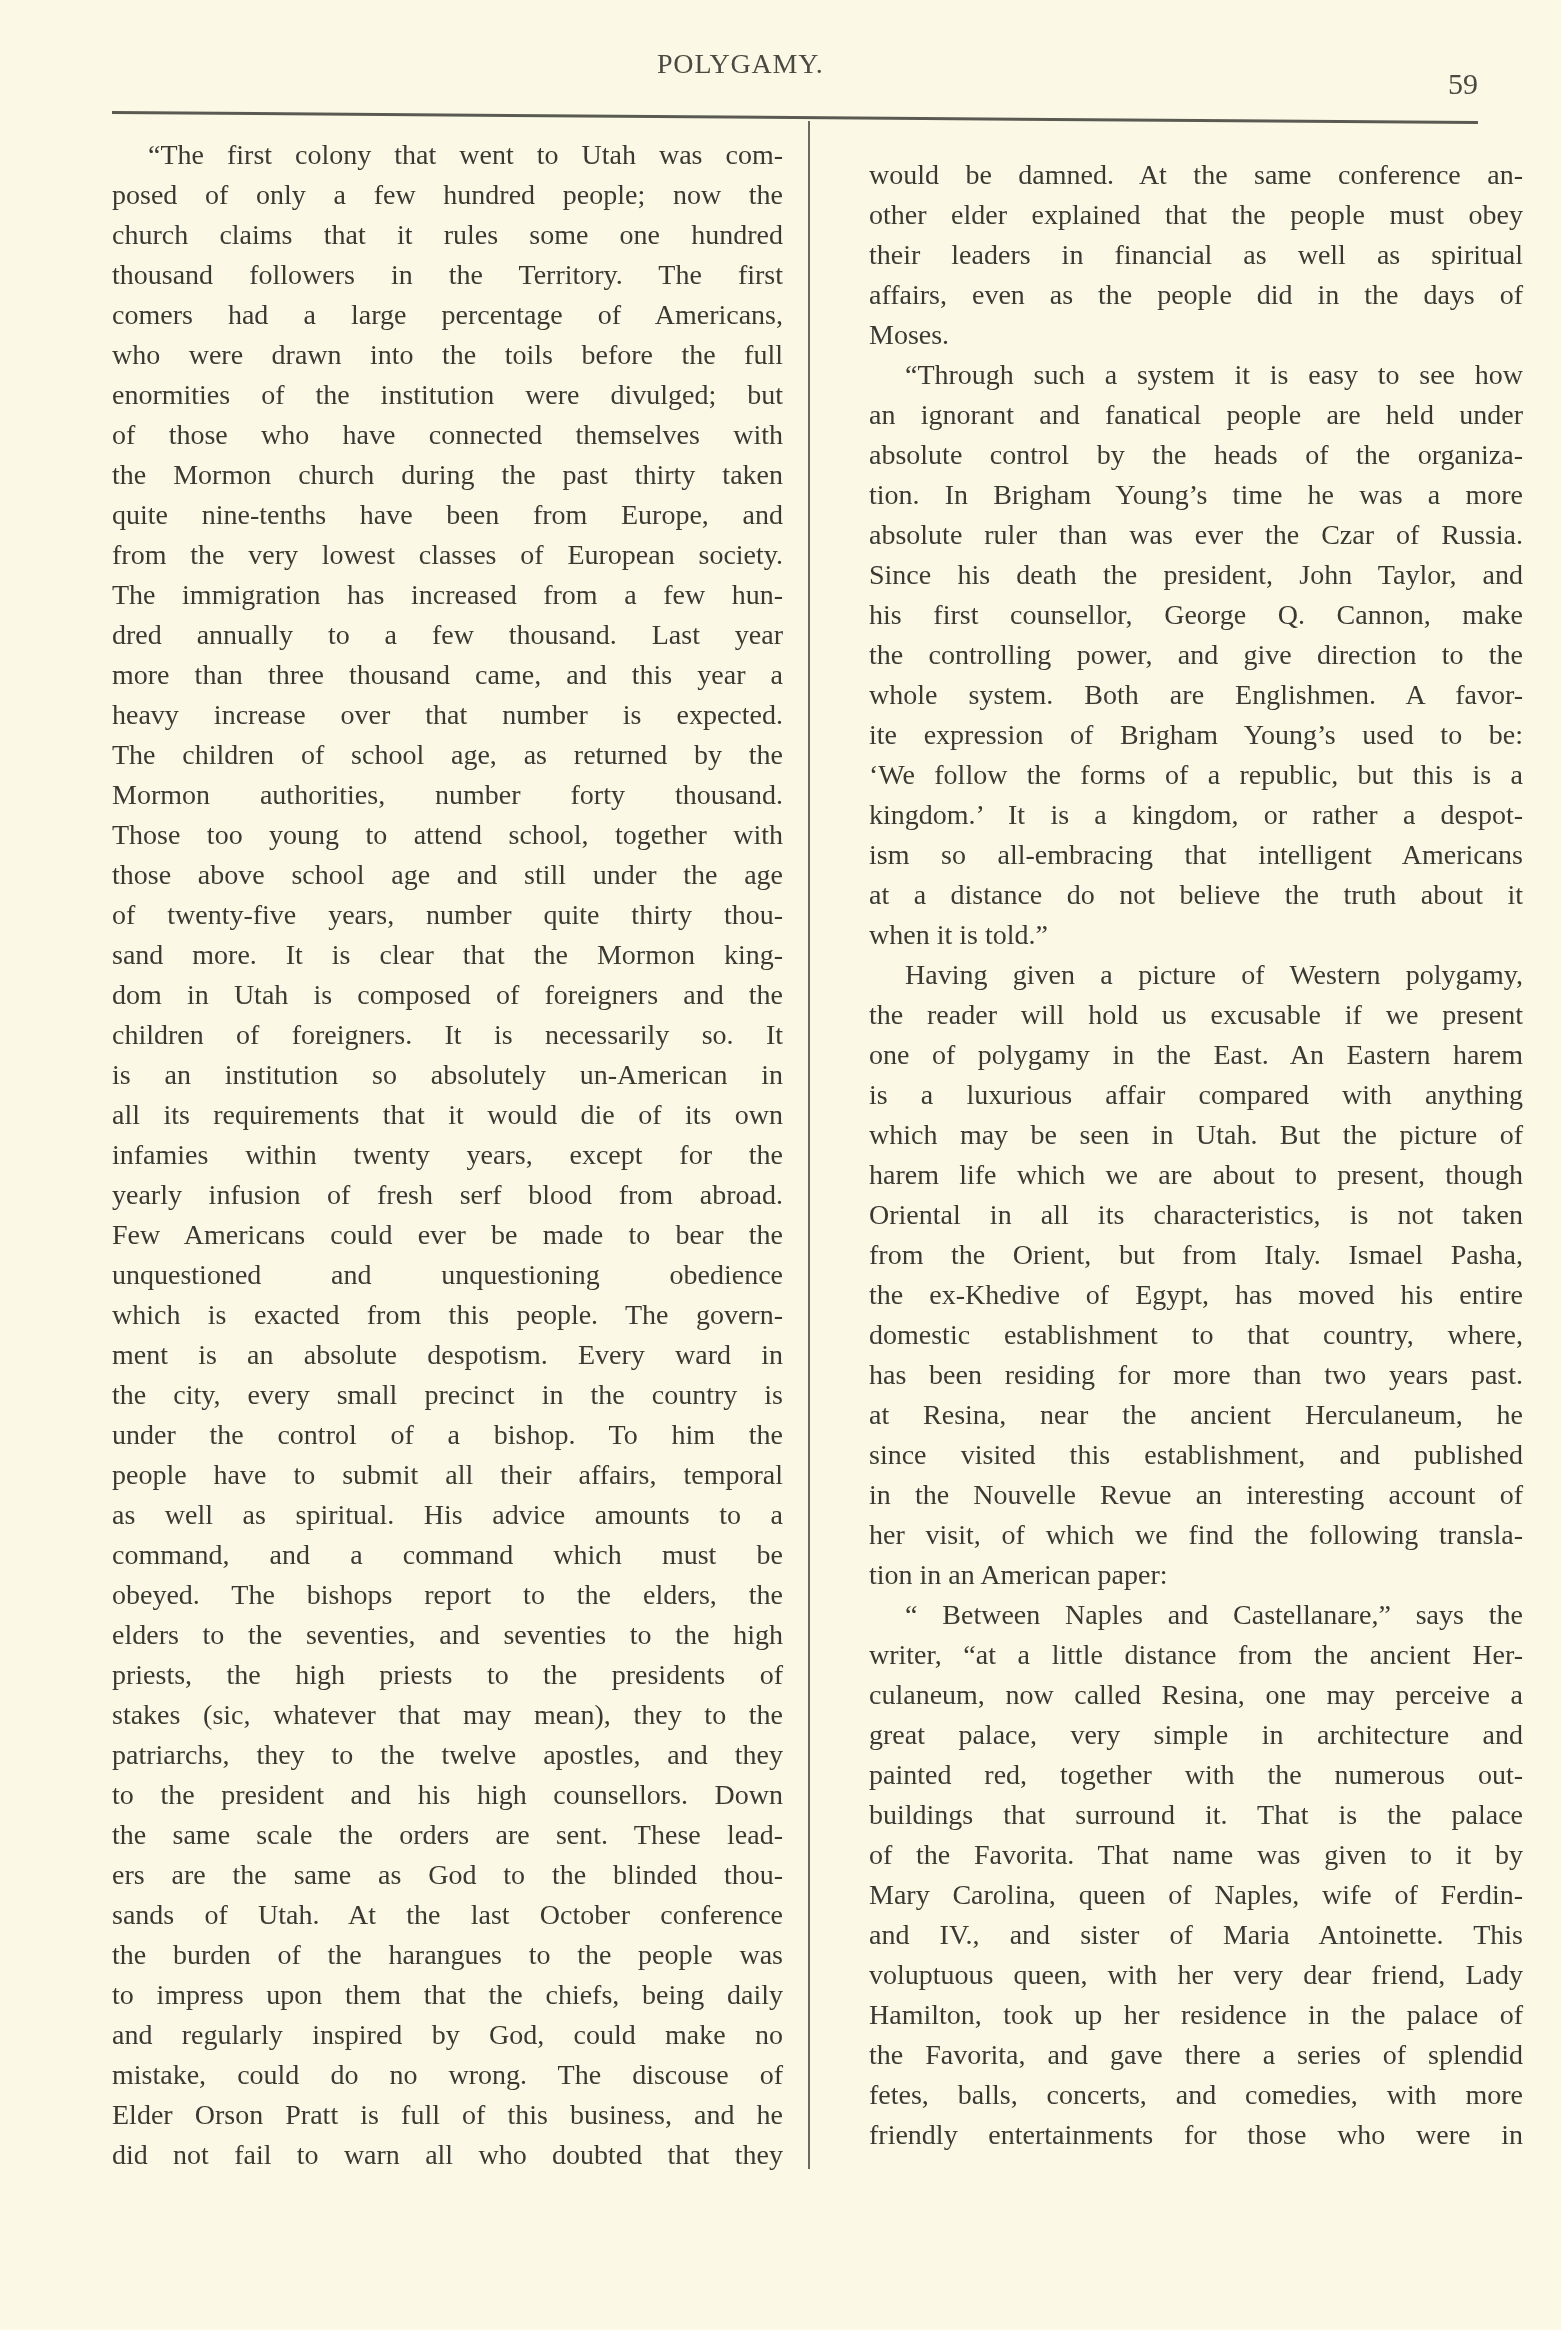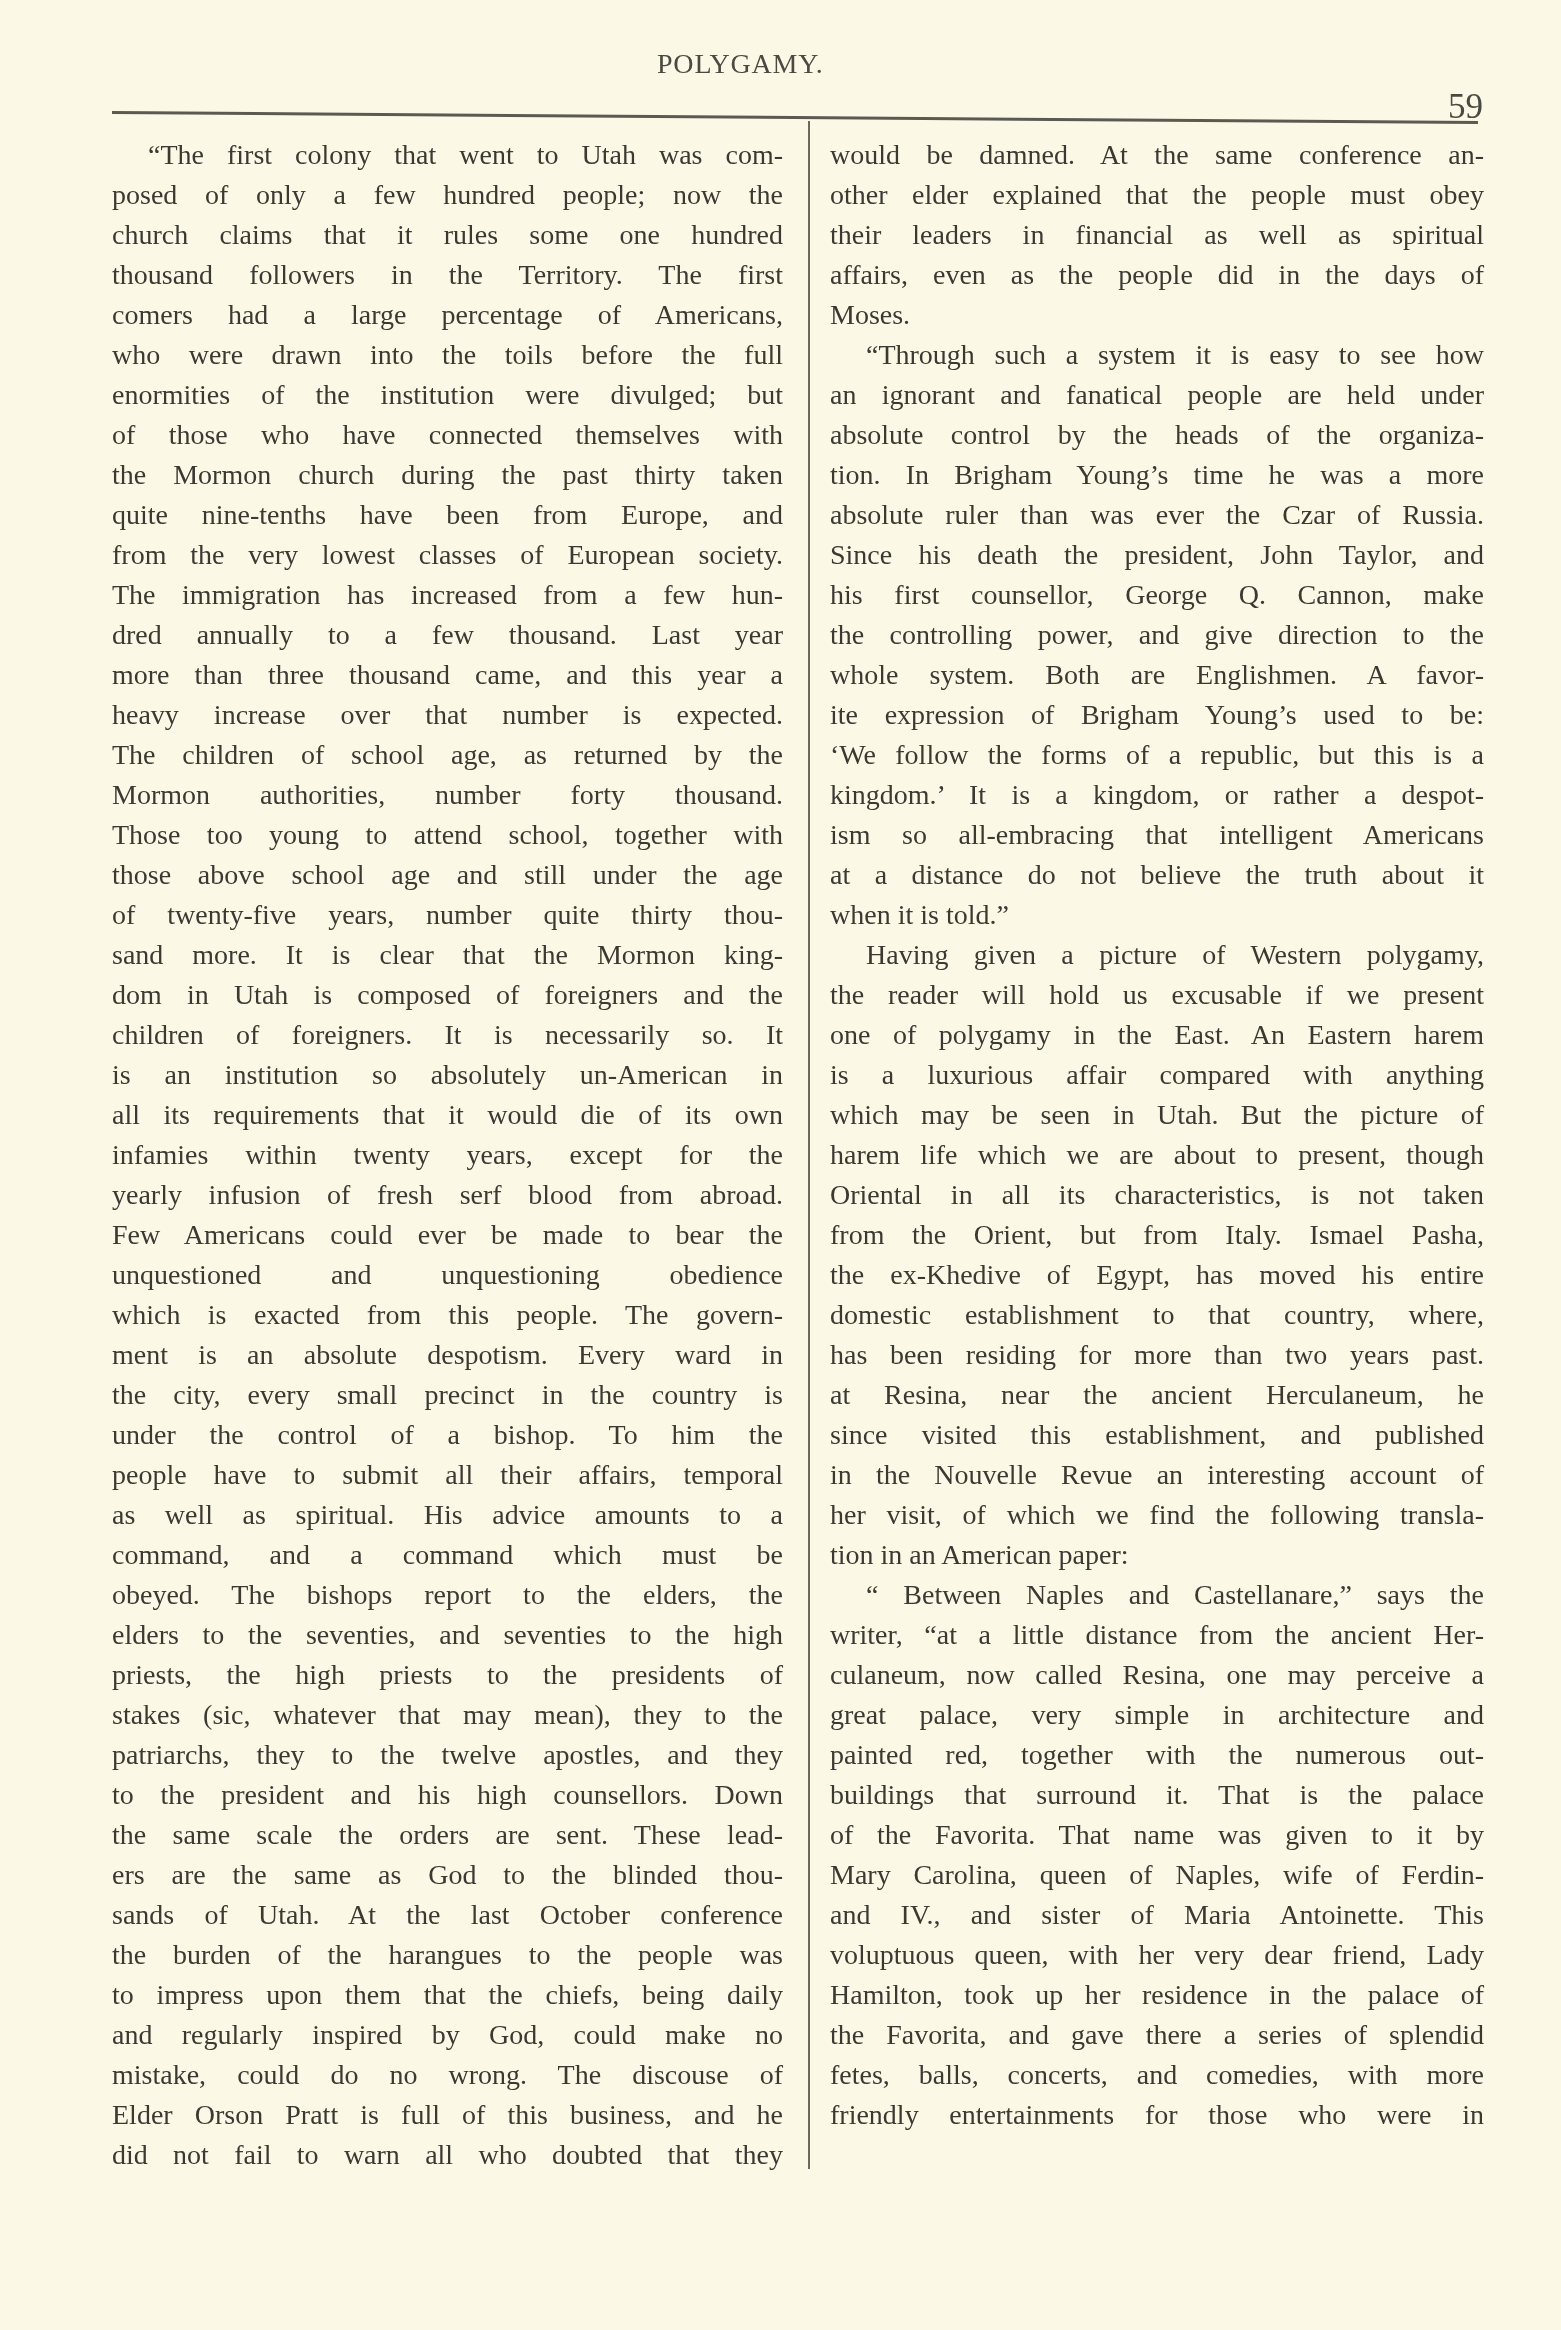--- a/index.html
+++ b/index.html
@@ -8,32 +8,32 @@
     background:#fbf9e6;
     color:#3a3a33;
     font-family:"Liberation Serif","DejaVu Serif",serif;
   }
   .running-head {
     position:absolute; top:48px; left:0; width:1562px; text-align:center;
     font-size:28px; letter-spacing:0.8px; color:#4a4a42;
   }
   .running-head .title { position:absolute; left:657px; width:172px; text-align:left; }
   .page-number {
-    position:absolute; top:67px; left:1448px; font-size:35px; color:#4a4a42;margin-top:20px;
+    position:absolute; top:67px; left:1448px; font-size:30px; color:#4a4a42;
   }
   .top-rule {
     position:absolute; left:112px; top:111px; width:1366px; height:2.5px;
     background:#5a5a52; transform:rotate(0.42deg); transform-origin:left center;
   }
   .col-divider {
     position:absolute; left:808px; top:121px; width:1.6px; height:2048px; background:#6a6a62;
   }
   .column { position:absolute; top:135px; }
   .col-left { left:112px; width:671px; }
-  .col-right { left:830px; width:654px; }
+  .col-right { left:869px; width:654px;margin-top:20px; }
   .line {
     display:block; height:40px; line-height:40px; font-size:28px;
     text-align:justify; text-align-last:justify; white-space:nowrap; overflow:visible;
   }
   .line.last { text-align-last:left; }
   .line.indent { padding-left:36px; }
   .line span.inner { display:inline-block; width:100%; white-space:normal; text-align:justify; text-align-last:justify; }
   .line.last span.inner { text-align-last:left; }
   .line.indent span.inner { width:calc(100% - 0px); }
 </style>

